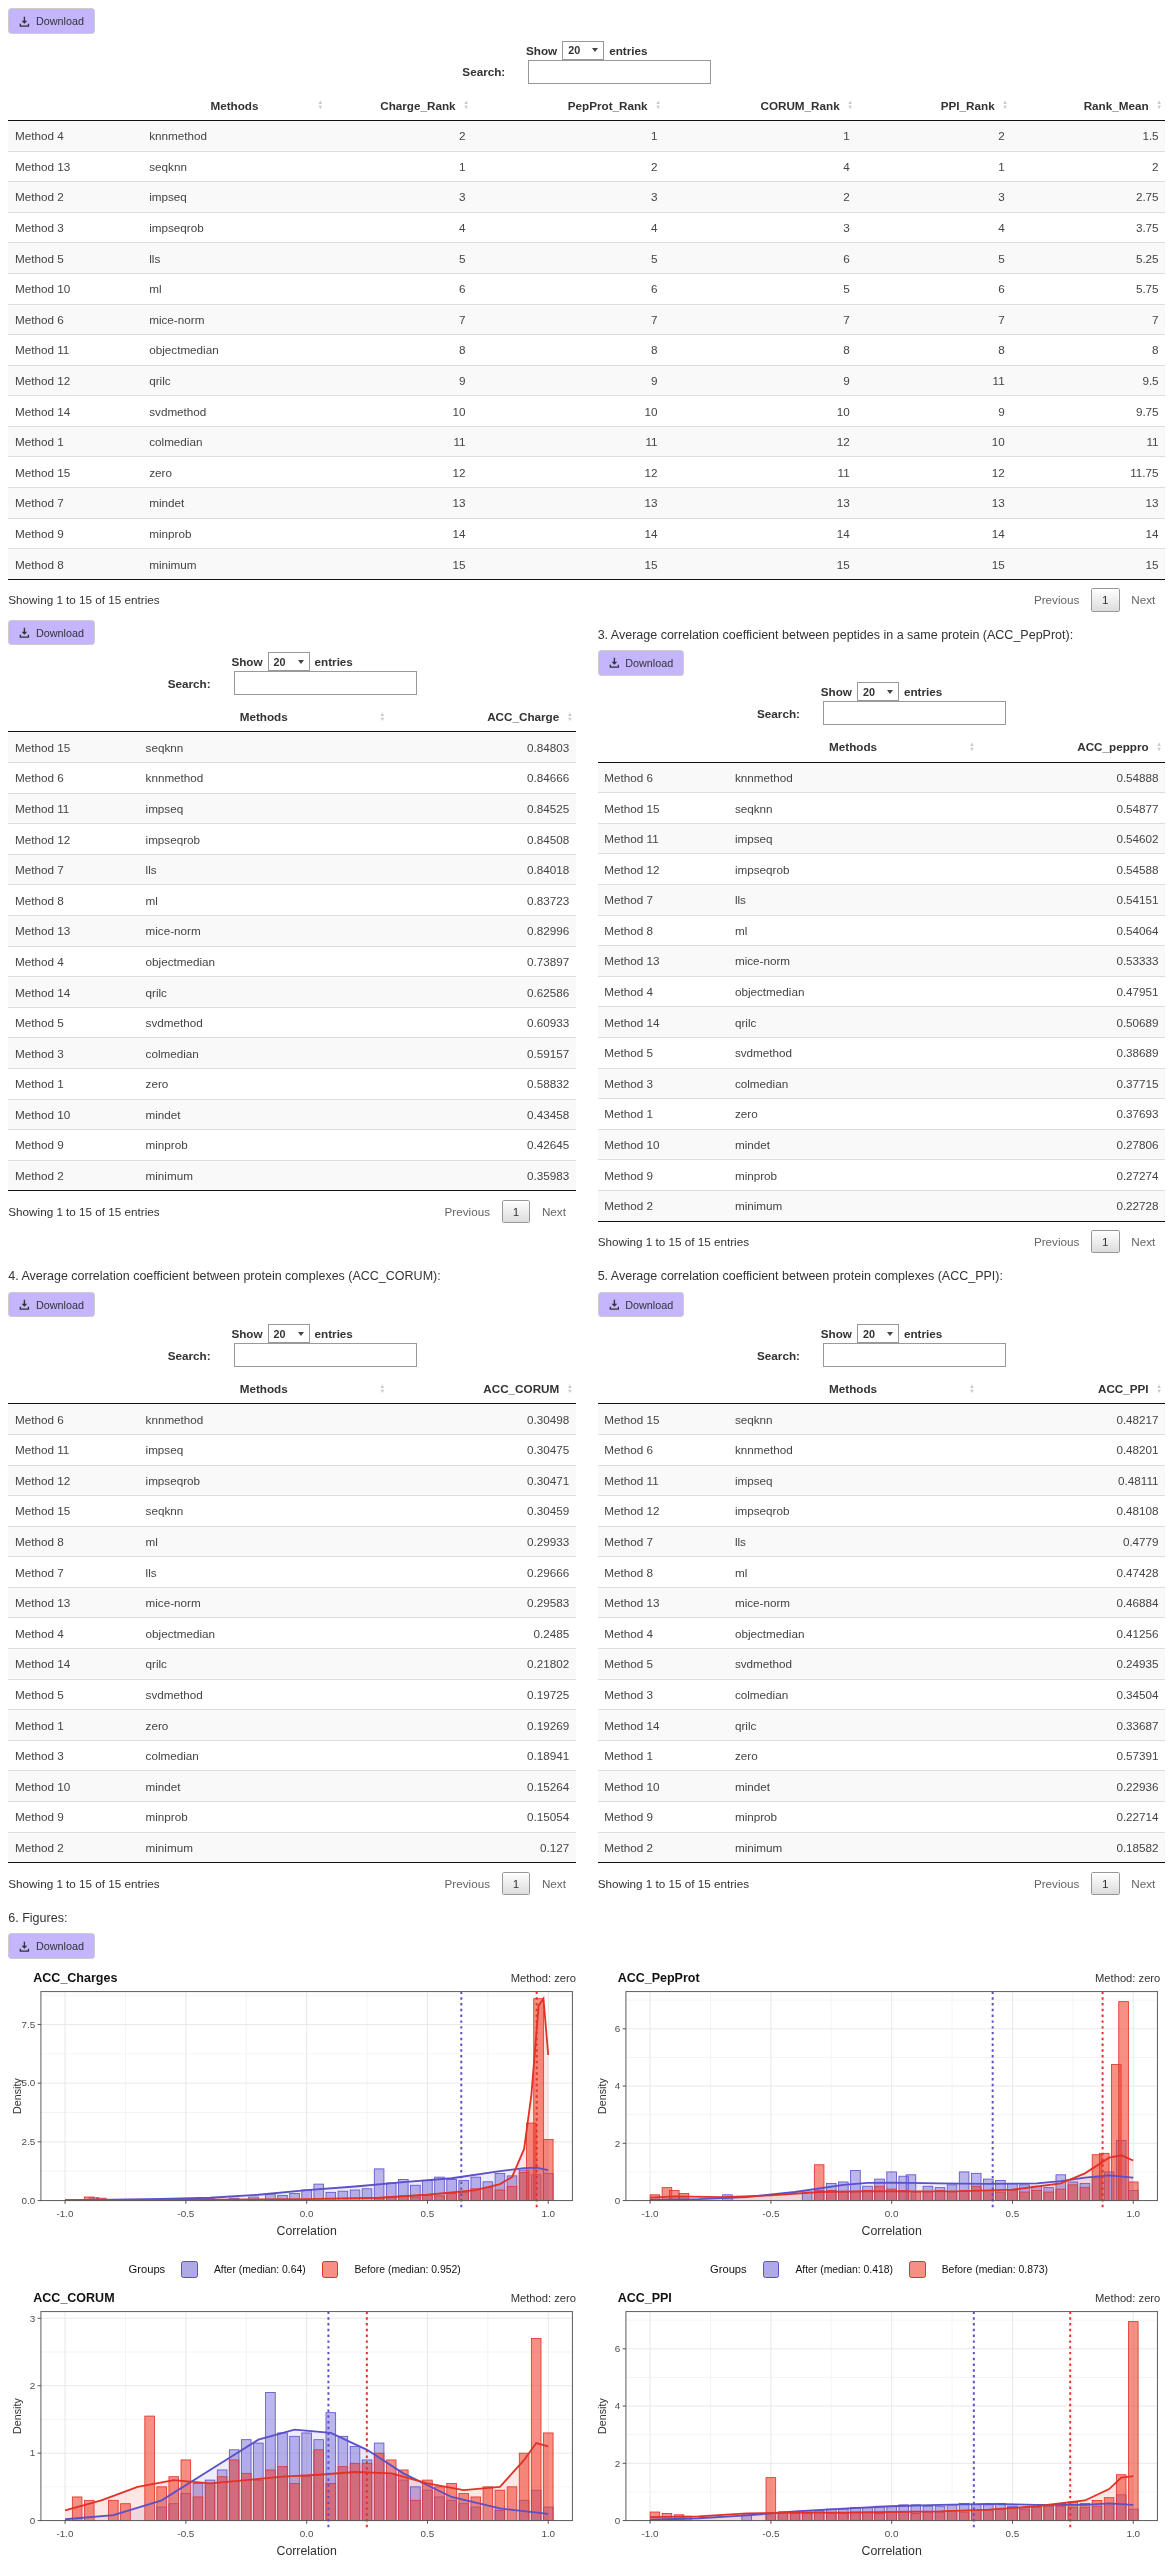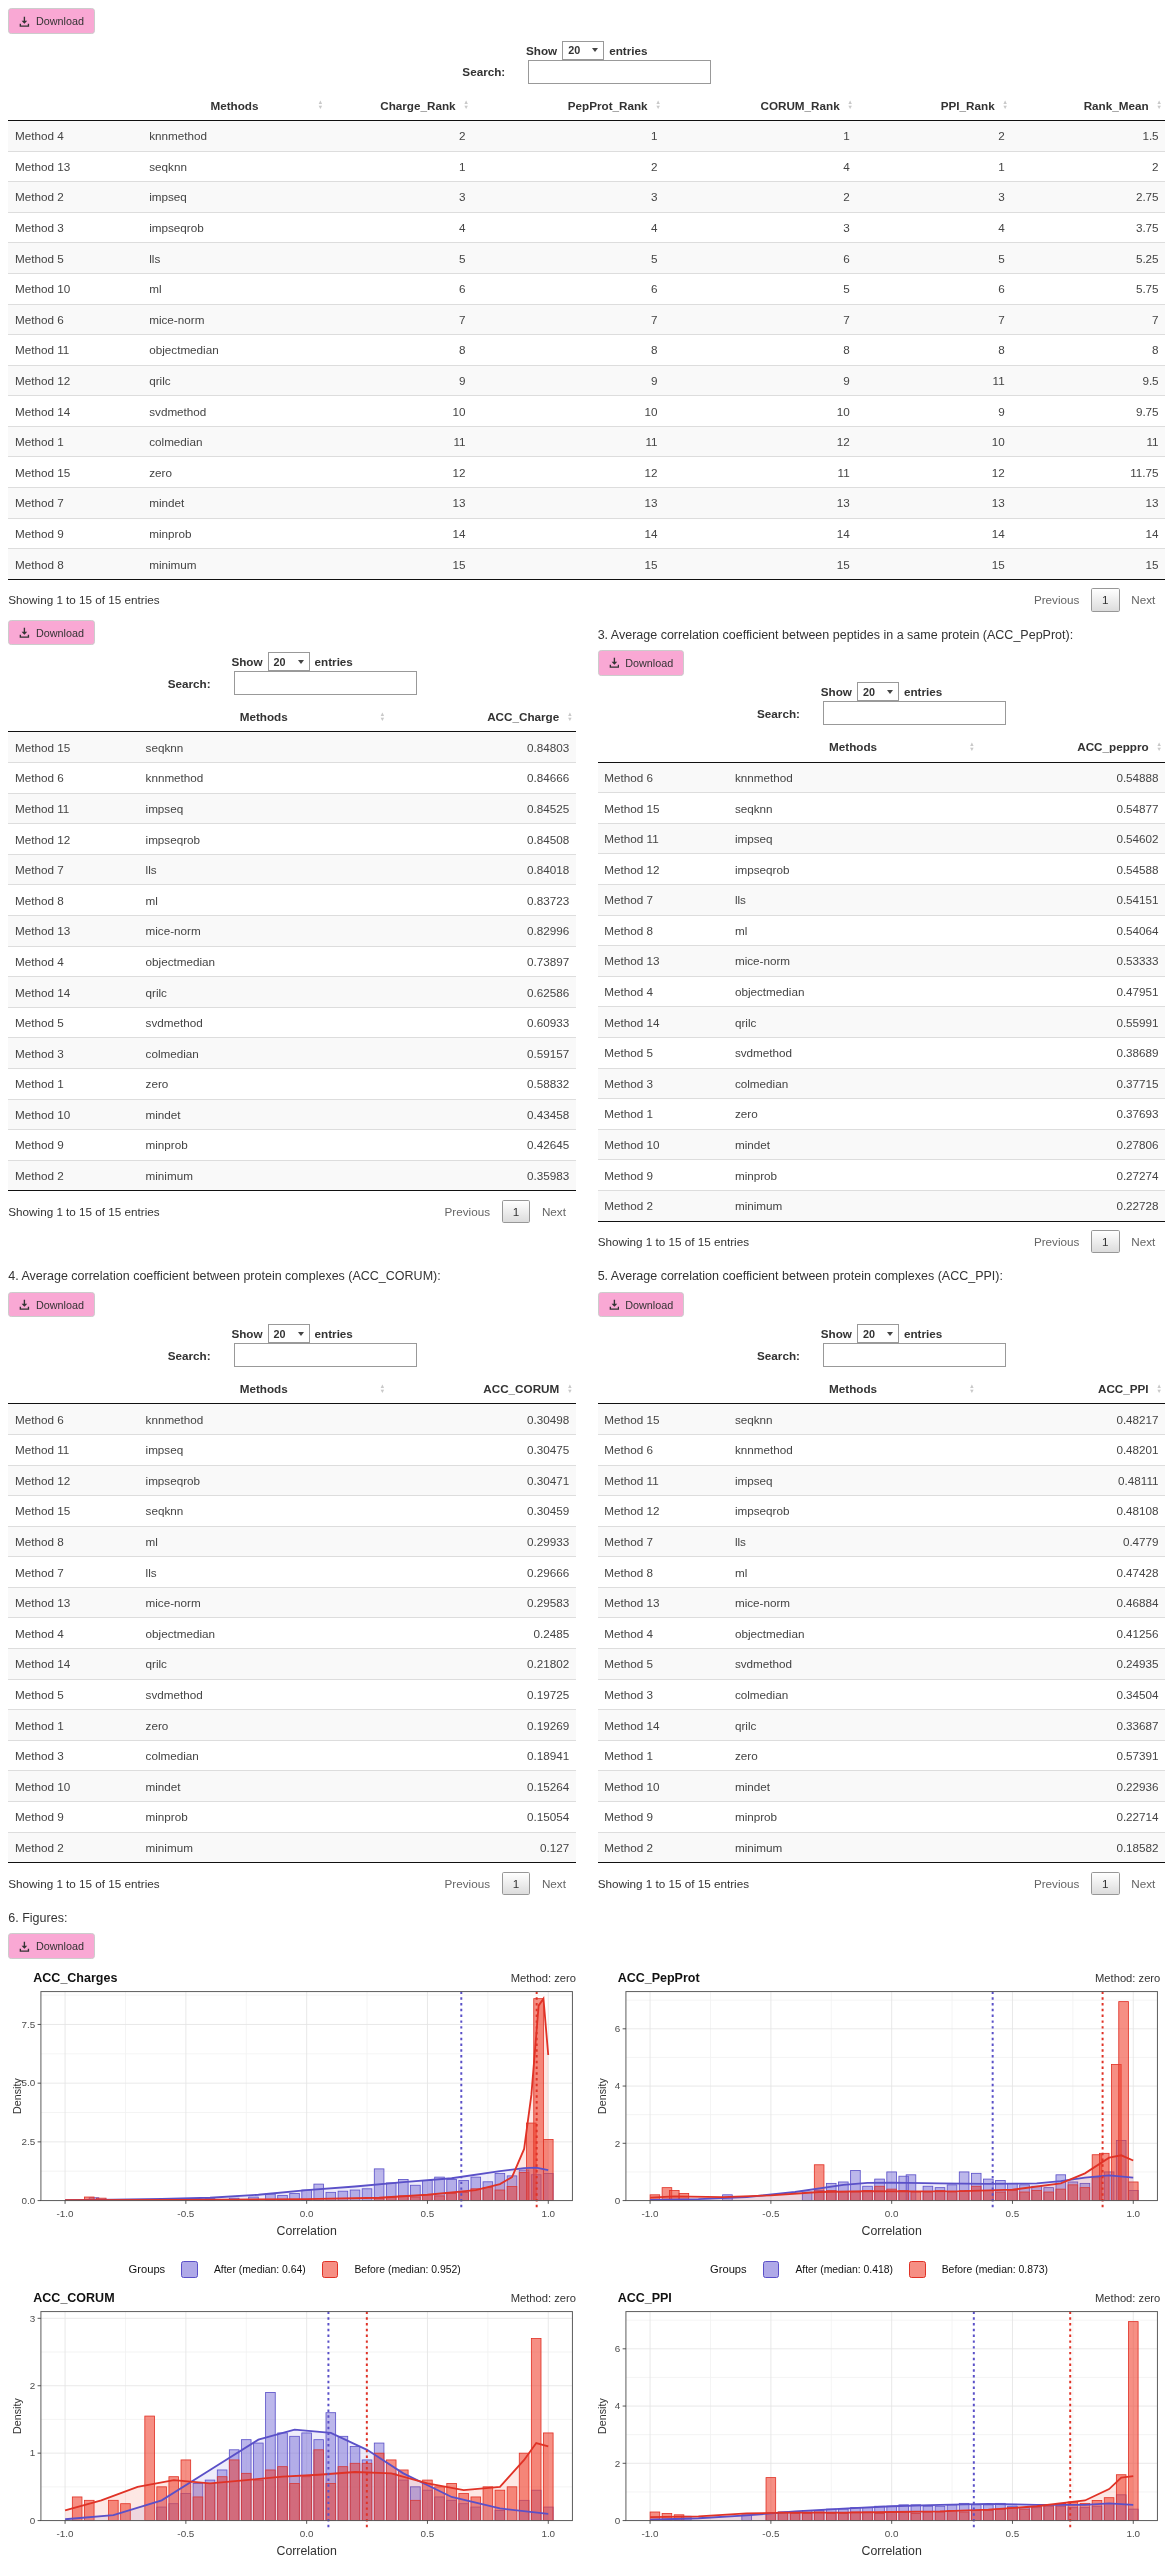--- a/index.html
+++ b/index.html
@@ -1,19 +1,19 @@
 <!DOCTYPE html>
 <html style="font-size:13.3px"><head>
 <meta charset="utf-8">
 <style>
   html,body{margin:0;padding:0;background:#fff;color:#333;font-family:"Liberation Sans",sans-serif;}
   .page{width:1177px;box-sizing:border-box;padding:6.7px 11.7px 0 8.3px;}
   .sec-title{font-size:12.5px;font-weight:400;color:#333;margin:8.3px 0 5px;line-height:1.35;}
   .maxw{max-width:479px;}
-  .btn-dl{display:inline-flex;align-items:center;gap:5.8px;background:#f9a8d4;border:0.8px solid #ccc;border-radius:3.3px;
+  .btn-dl{display:inline-flex;align-items:center;gap:5.8px;background:#c4b5fd;border:0.8px solid #ccc;border-radius:3.3px;
           padding:5.8px 10px;font-size:10.8px;color:#333;cursor:pointer;margin:1.7px 0 5px;font-family:inherit;}
   .btn-dl svg{display:block;}
   .controls{display:flex;justify-content:space-between;align-items:center;font-size:11.7px;font-weight:700;margin:1.7px 0 0;flex-direction:column;}
   .length{display:flex;align-items:center;}
   .sel{display:inline-flex;align-items:center;justify-content:space-between;border:0.8px solid #999;
        padding:2.5px 5px;width:42px;background:#fff;margin:0 5px;font-size:10.8px;font-weight:700;cursor:pointer;box-sizing:border-box;}
   .caret{width:0;height:0;border-left:3.3px solid transparent;border-right:3.3px solid transparent;border-top:4.2px solid #444;display:inline-block;}
   .search{display:flex;align-items:center;}
   .search label{font-weight:700;margin-right:23px;}
   .search input{width:183px;height:24px;border:0.8px solid #999;padding:1.7px 5px;font-size:11.7px;box-sizing:border-box;font-family:inherit;}
@@ -453,21 +453,21 @@
               <td class="al-right">0.53333</td>
             </tr>
             <tr>
               <td class="al-left">Method 4</td>
               <td class="al-left">objectmedian</td>
               <td class="al-right">0.47951</td>
             </tr>
             <tr>
               <td class="al-left">Method 14</td>
               <td class="al-left">qrilc</td>
-              <td class="al-right">0.55991</td>
+              <td class="al-right">0.50689</td>
             </tr>
             <tr>
               <td class="al-left">Method 5</td>
               <td class="al-left">svdmethod</td>
               <td class="al-right">0.38689</td>
             </tr>
             <tr>
               <td class="al-left">Method 3</td>
               <td class="al-left">colmedian</td>
               <td class="al-right">0.37715</td>

